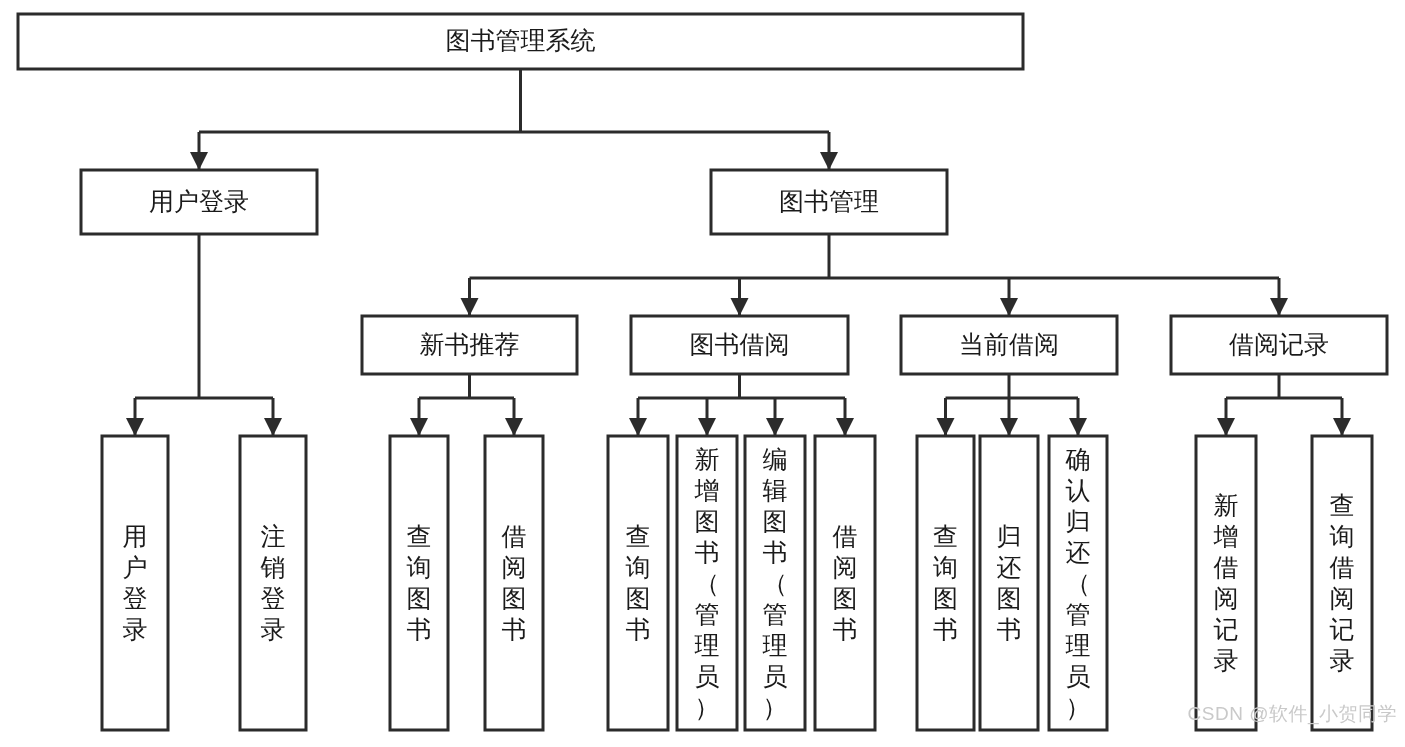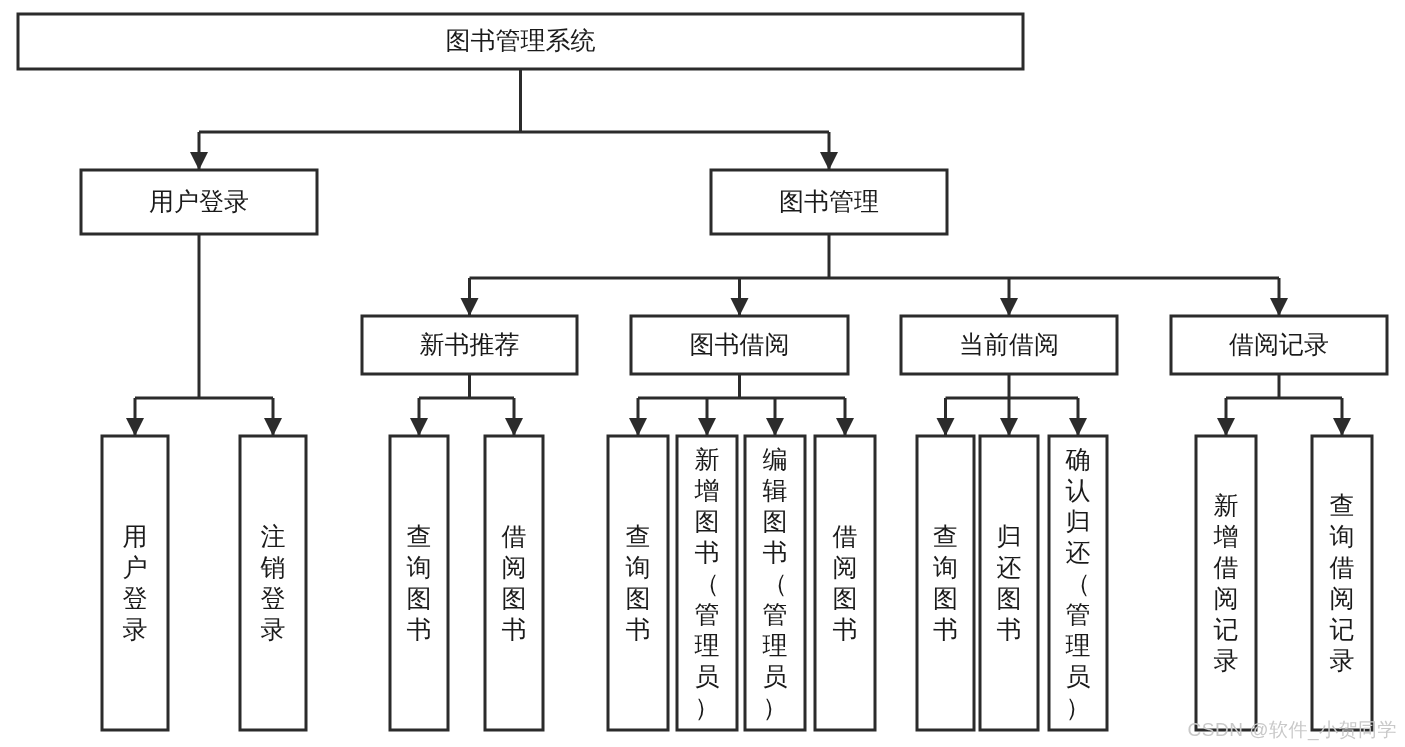--- a/index.html
+++ b/index.html
@@ -51,21 +51,21 @@
   }
   .node-label-v {
     font-family: "Liberation Sans", "DejaVu Sans", sans-serif;
     font-size: 25px;
     fill: #1a1a1a;
     text-anchor: middle;
   }
   .watermark {
     position: absolute;
     right: 8px;
-    bottom: 4px;
+    bottom: 20px;
     font-family: "Liberation Sans", "DejaVu Sans", sans-serif;
     font-size: 19px;
     color: #c9c9c9;
     white-space: nowrap;
     letter-spacing: 0.5px;
     user-select: none;
   }
 </style>
 </head>
 <body>

